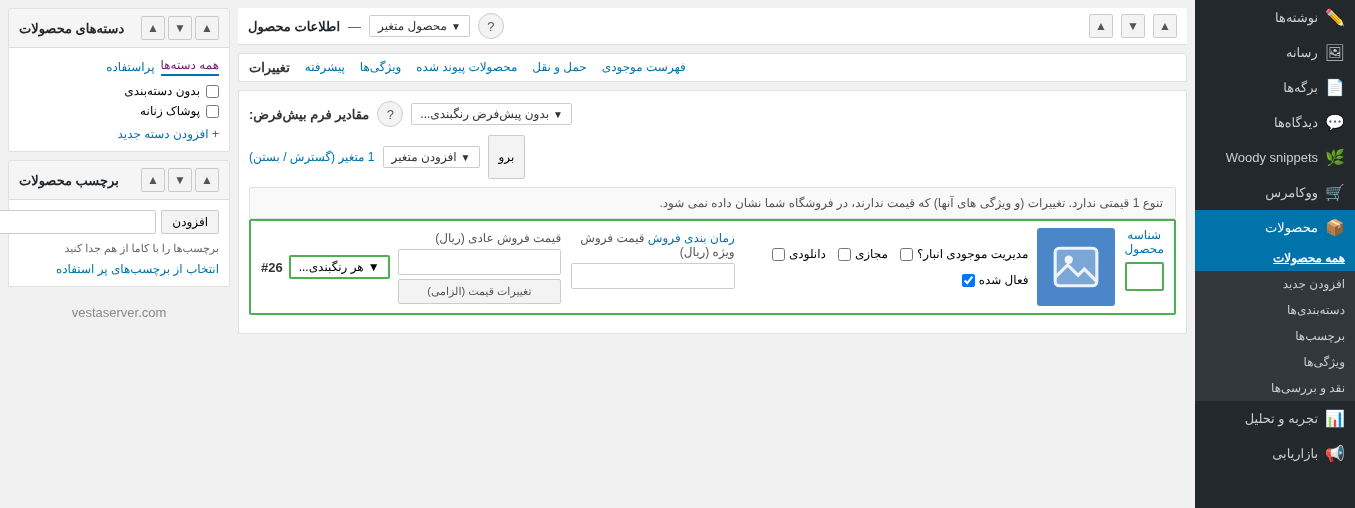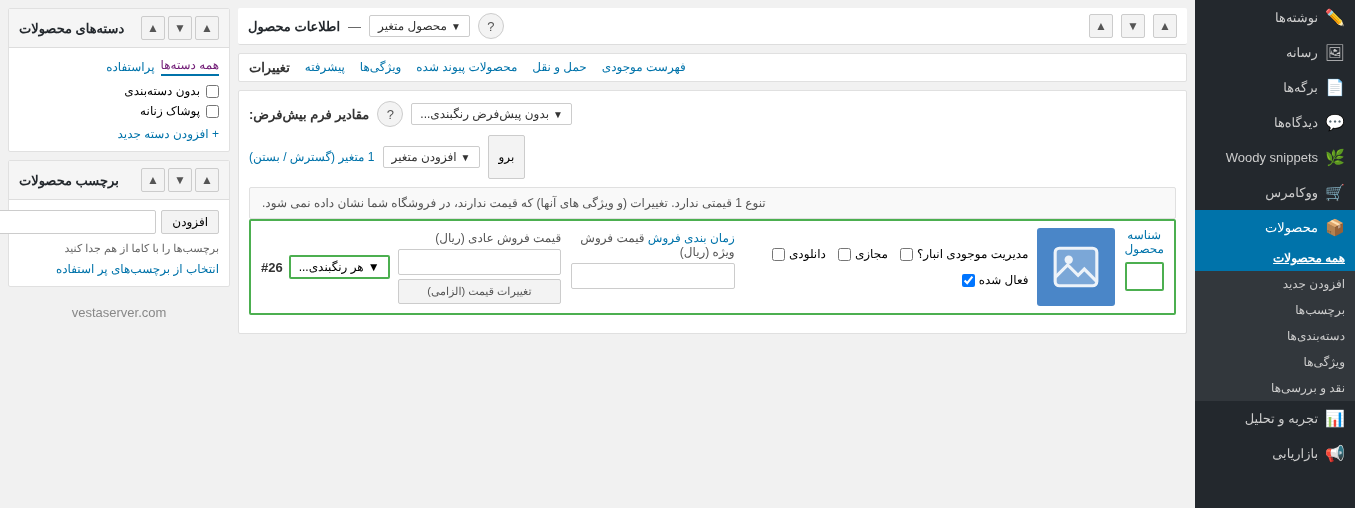--- a/index.html
+++ b/index.html
@@ -135,21 +135,21 @@
       border-radius: 2px;
       margin-bottom: 8px;
     }
     .section-box-body { padding: 10px; }
     .info-msg {
       background: #f9f9f9;
       border: 1px solid #e0e0e0;
       padding: 8px 12px;
       font-size: 12px;
       color: #555;
-      text-align: left;
+      text-align: right;
       border-radius: 2px;
     }
     
     .variation-row {
       display: flex;
       align-items: center;
       gap: 8px;
       padding: 7px 10px;
       border: 2px solid #4CAF50;
       border-radius: 2px;
@@ -271,24 +271,24 @@
       <span>محصولات</span>
     </div>
     <div class="sidebar-submenu">
       <div class="sidebar-item active-sub" style="background:#0073aa;color:#fff;">
         <span>همه محصولات</span>
       </div>
       <div class="sidebar-item sidebar-submenu">
         <span>افزودن جدید</span>
       </div>
       <div class="sidebar-item sidebar-submenu">
+        <span>دسته‌بندی‌ها</span>
+      </div>
+      <div class="sidebar-item sidebar-submenu">
         <span>برچسب‌ها</span>
-      </div>
-      <div class="sidebar-item sidebar-submenu">
-        <span>دسته‌بندی‌ها</span>
       </div>
       <div class="sidebar-item sidebar-submenu">
         <span>ویژگی‌ها</span>
       </div>
       <div class="sidebar-item sidebar-submenu">
         <span>نقد و بررسی‌ها</span>
       </div>
     </div>
     <div class="sidebar-item">
       <span class="icon">📊</span>

